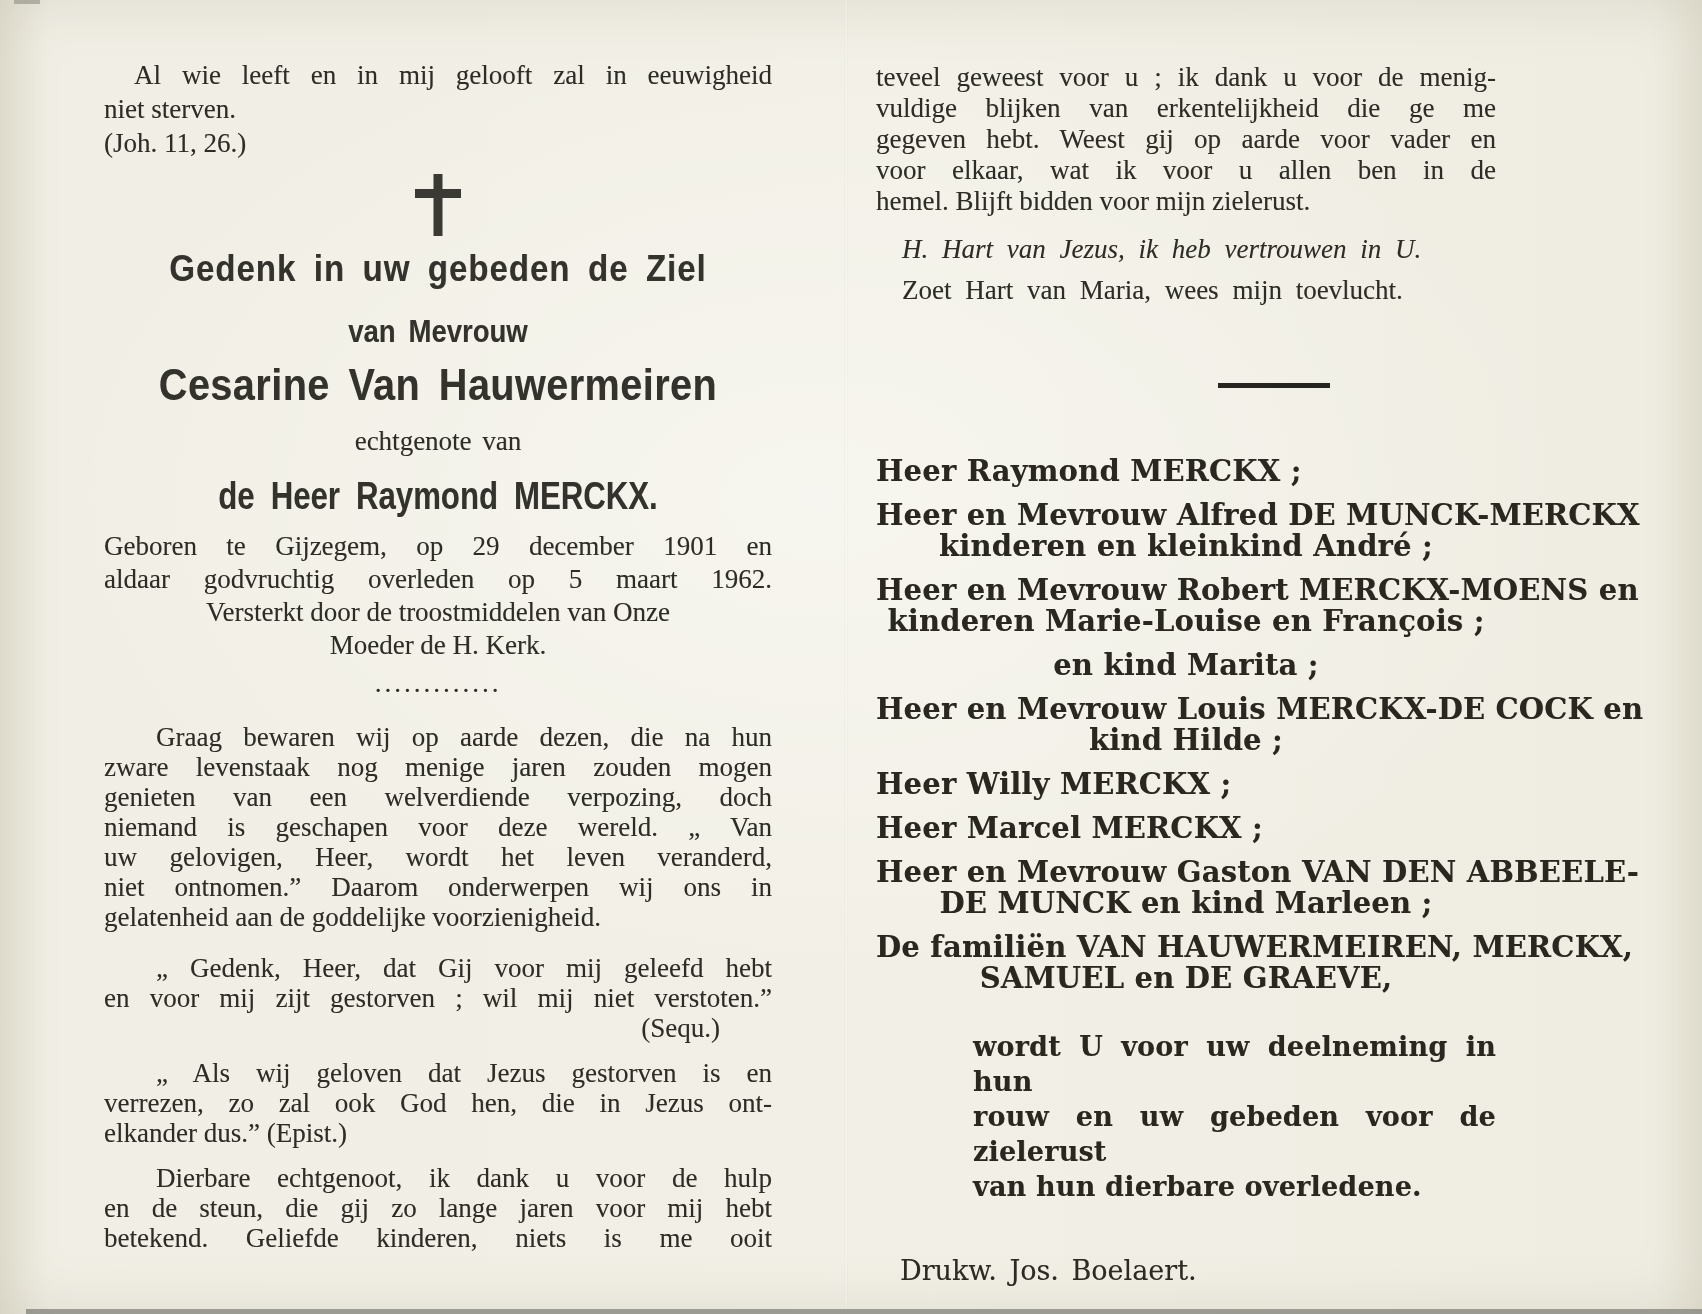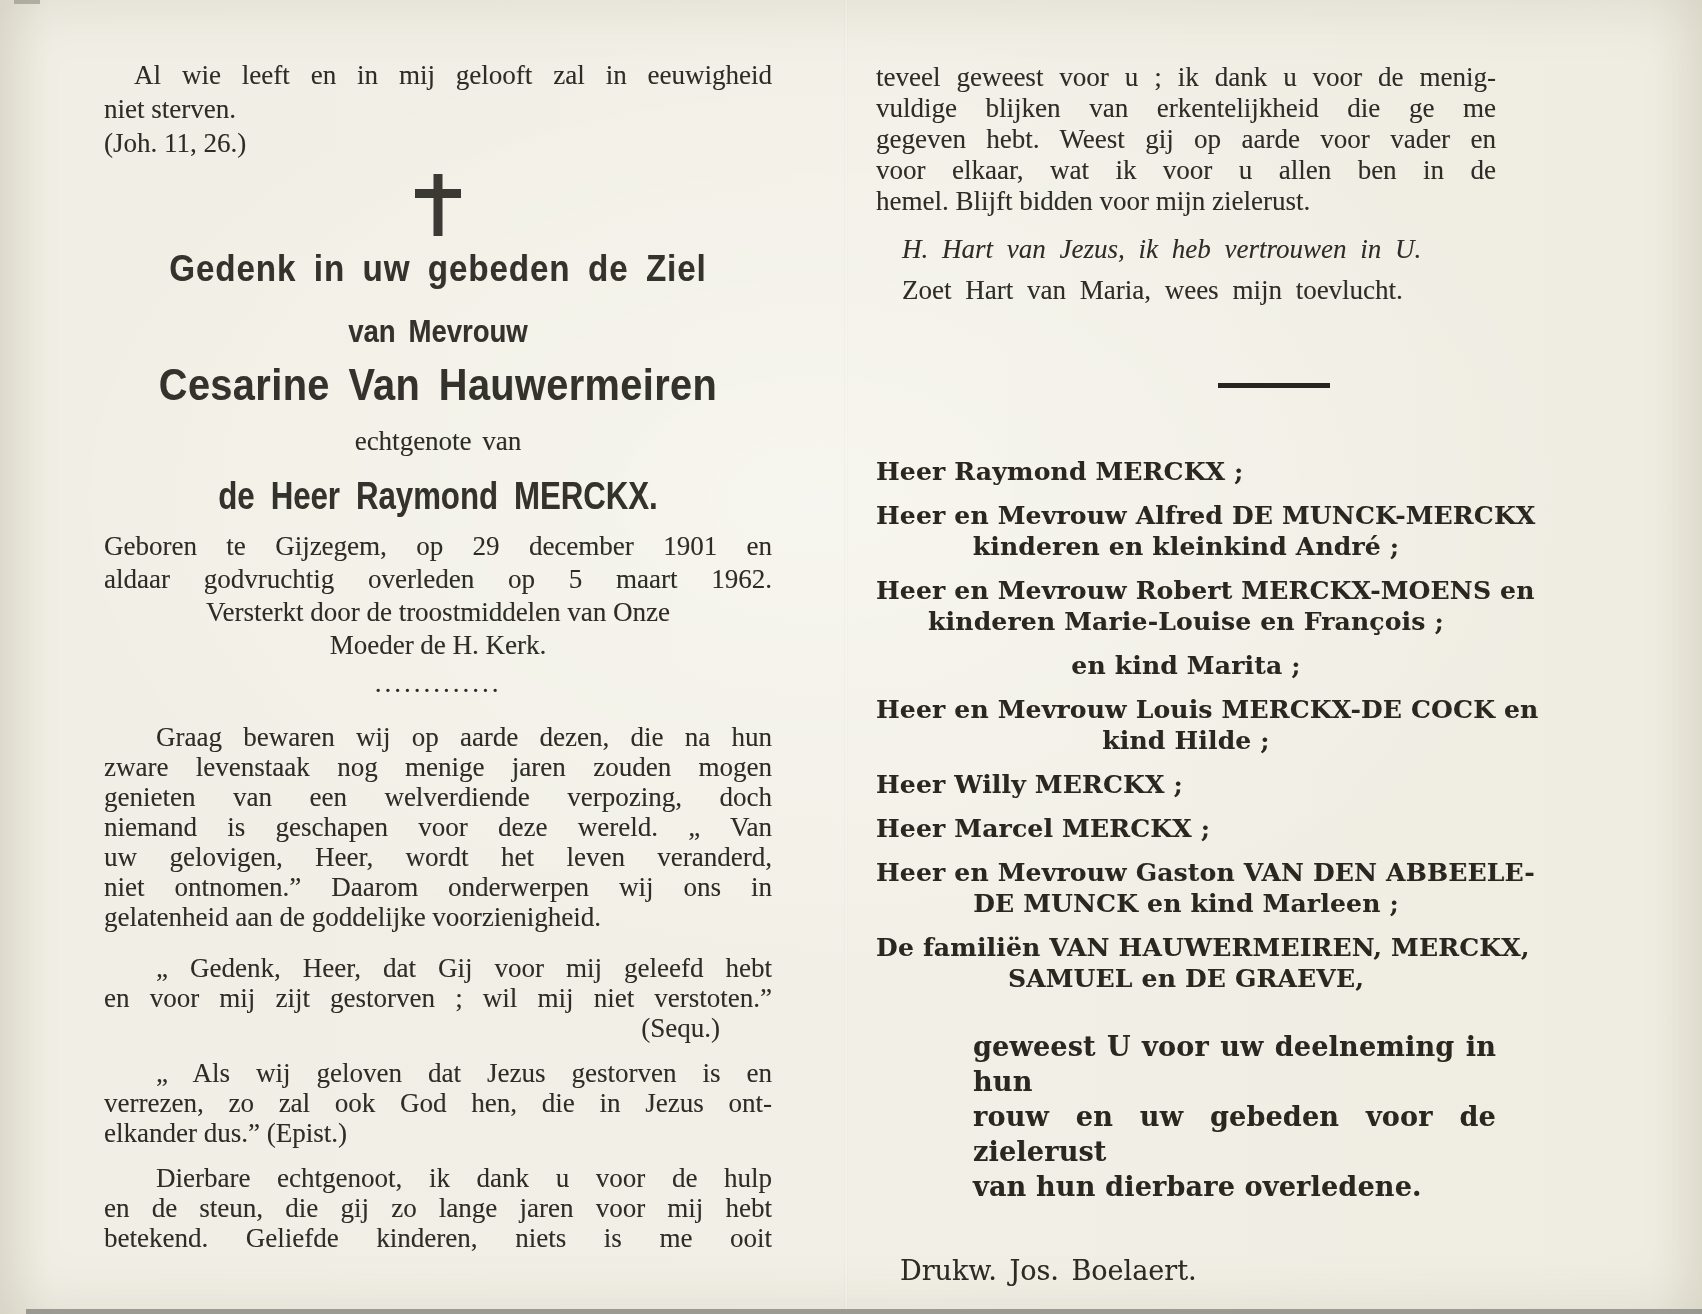--- a/index.html
+++ b/index.html
@@ -62,21 +62,21 @@
   .q2 { margin-top:15px; }
   .p5 { margin-top:15px; }
 
   
   .cont { padding-top:62px; } .cont > div { line-height:31px; }
   .prayer { line-height:30px; text-indent:26px; word-spacing:7px; }
   .pr1 { margin-top:17px;font-style:italic; }
   .pr2 { margin-top:11px; }
   .divider { width:112px; height:5px; background:#26251f; margin:78px 0 0 342px; }
   .attendees { margin-top:68px; font-family:"DejaVu Serif", serif; font-weight:600;
-    font-size:25px; letter-spacing:.2px; color:#29271f; }
+    font-size:29px; letter-spacing:.2px; color:#29271f; }
   .attendee { margin-bottom:13px; }
   .attendee > div { line-height:31px; white-space:nowrap; }
   .attendee .l2 { text-align:center; }
   .attendee .l2:empty { display:none; }
   .closing { margin:35px 0 0 97px; width:523px; font-family:"DejaVu Serif", serif;
     font-weight:600; color:#29271f; letter-spacing:.2px; }
   .closing > div { line-height:35px; }
   .printer { margin:52px 0 0 24px; line-height:30px; font-family:"DejaVu Serif", serif;
     color:#2c2a23; word-spacing:4px; }
 </style>
@@ -191,20 +191,20 @@
         <div class="l1">Heer en Mevrouw Gaston VAN DEN ABBEELE-</div>
         <div class="l2">DE MUNCK en kind Marleen ;</div>
       </div>
       <div class="attendee">
         <div class="l1">De familiën VAN HAUWERMEIREN, MERCKX,</div>
         <div class="l2">SAMUEL en DE GRAEVE,</div>
       </div>
     </div>
 
     <div class="lines just endfree closing">
-        <div>geweest U voor uw deelneming in hun</div>
+        <div>wordt U voor uw deelneming in hun</div>
         <div>rouw en uw gebeden voor de zielerust</div>
         <div>van hun dierbare overledene.</div>
       </div>
 
     <div class="printer">Drukw. Jos. Boelaert.</div>
   </section>
 </div>
 
 </body></html>

